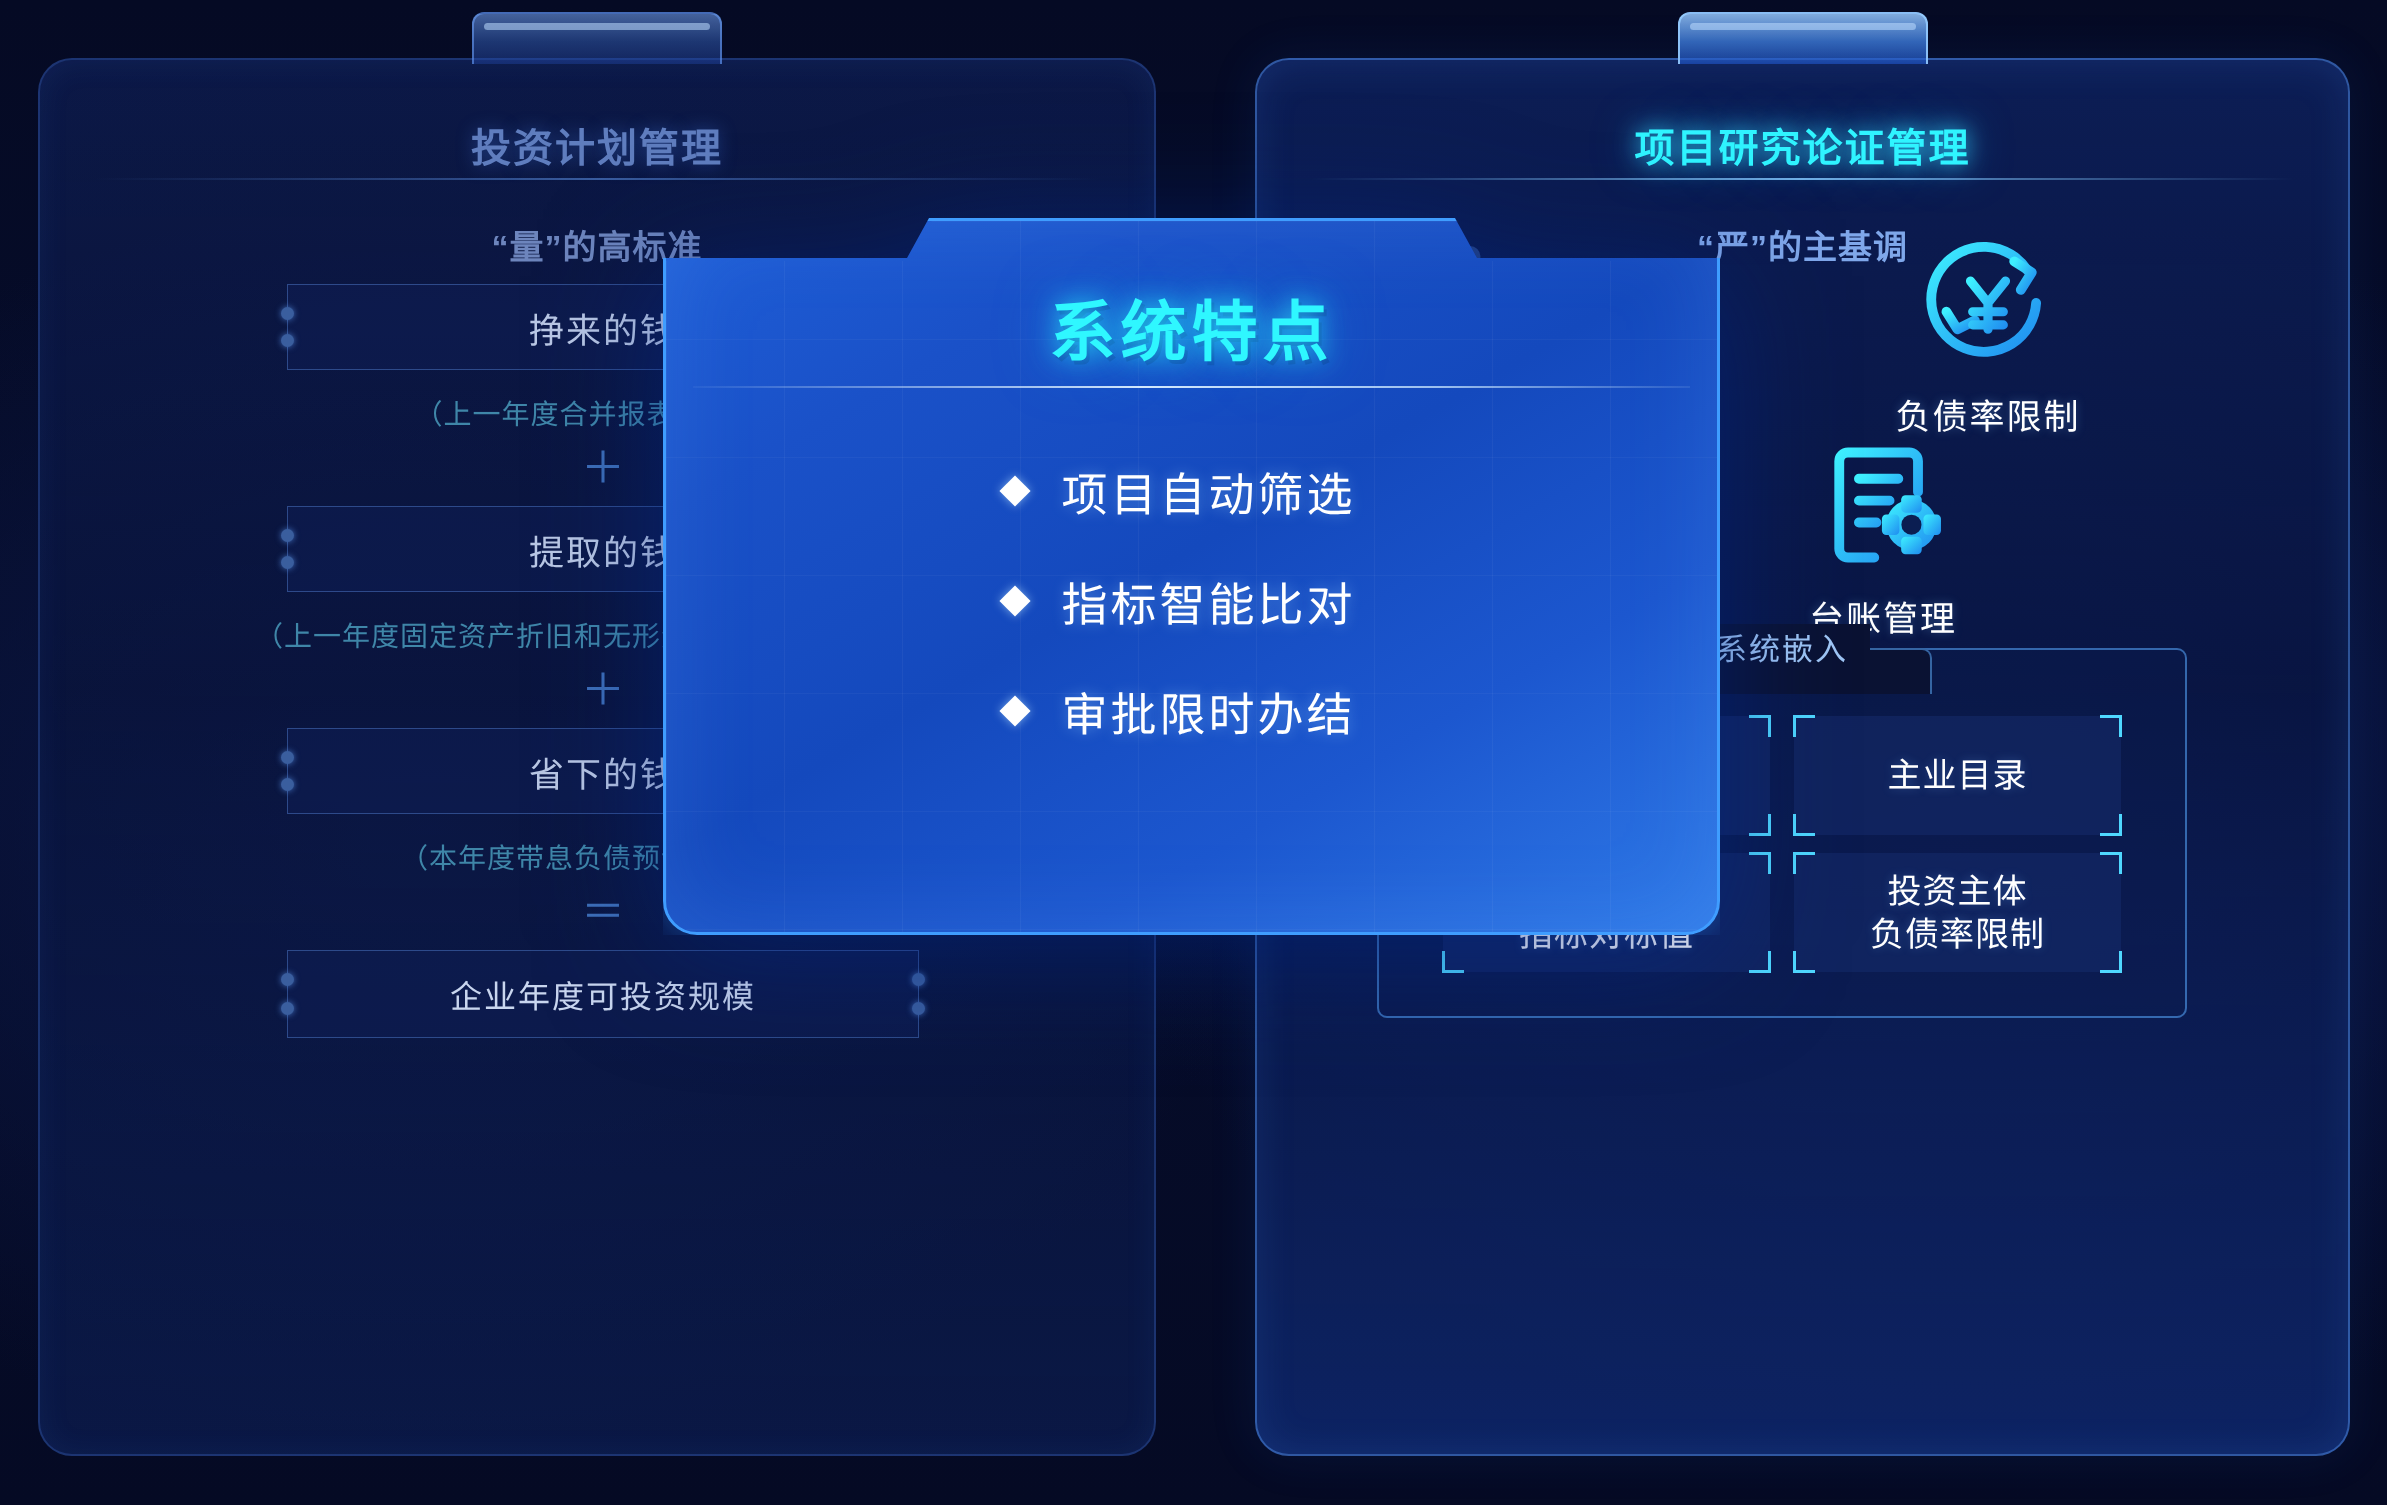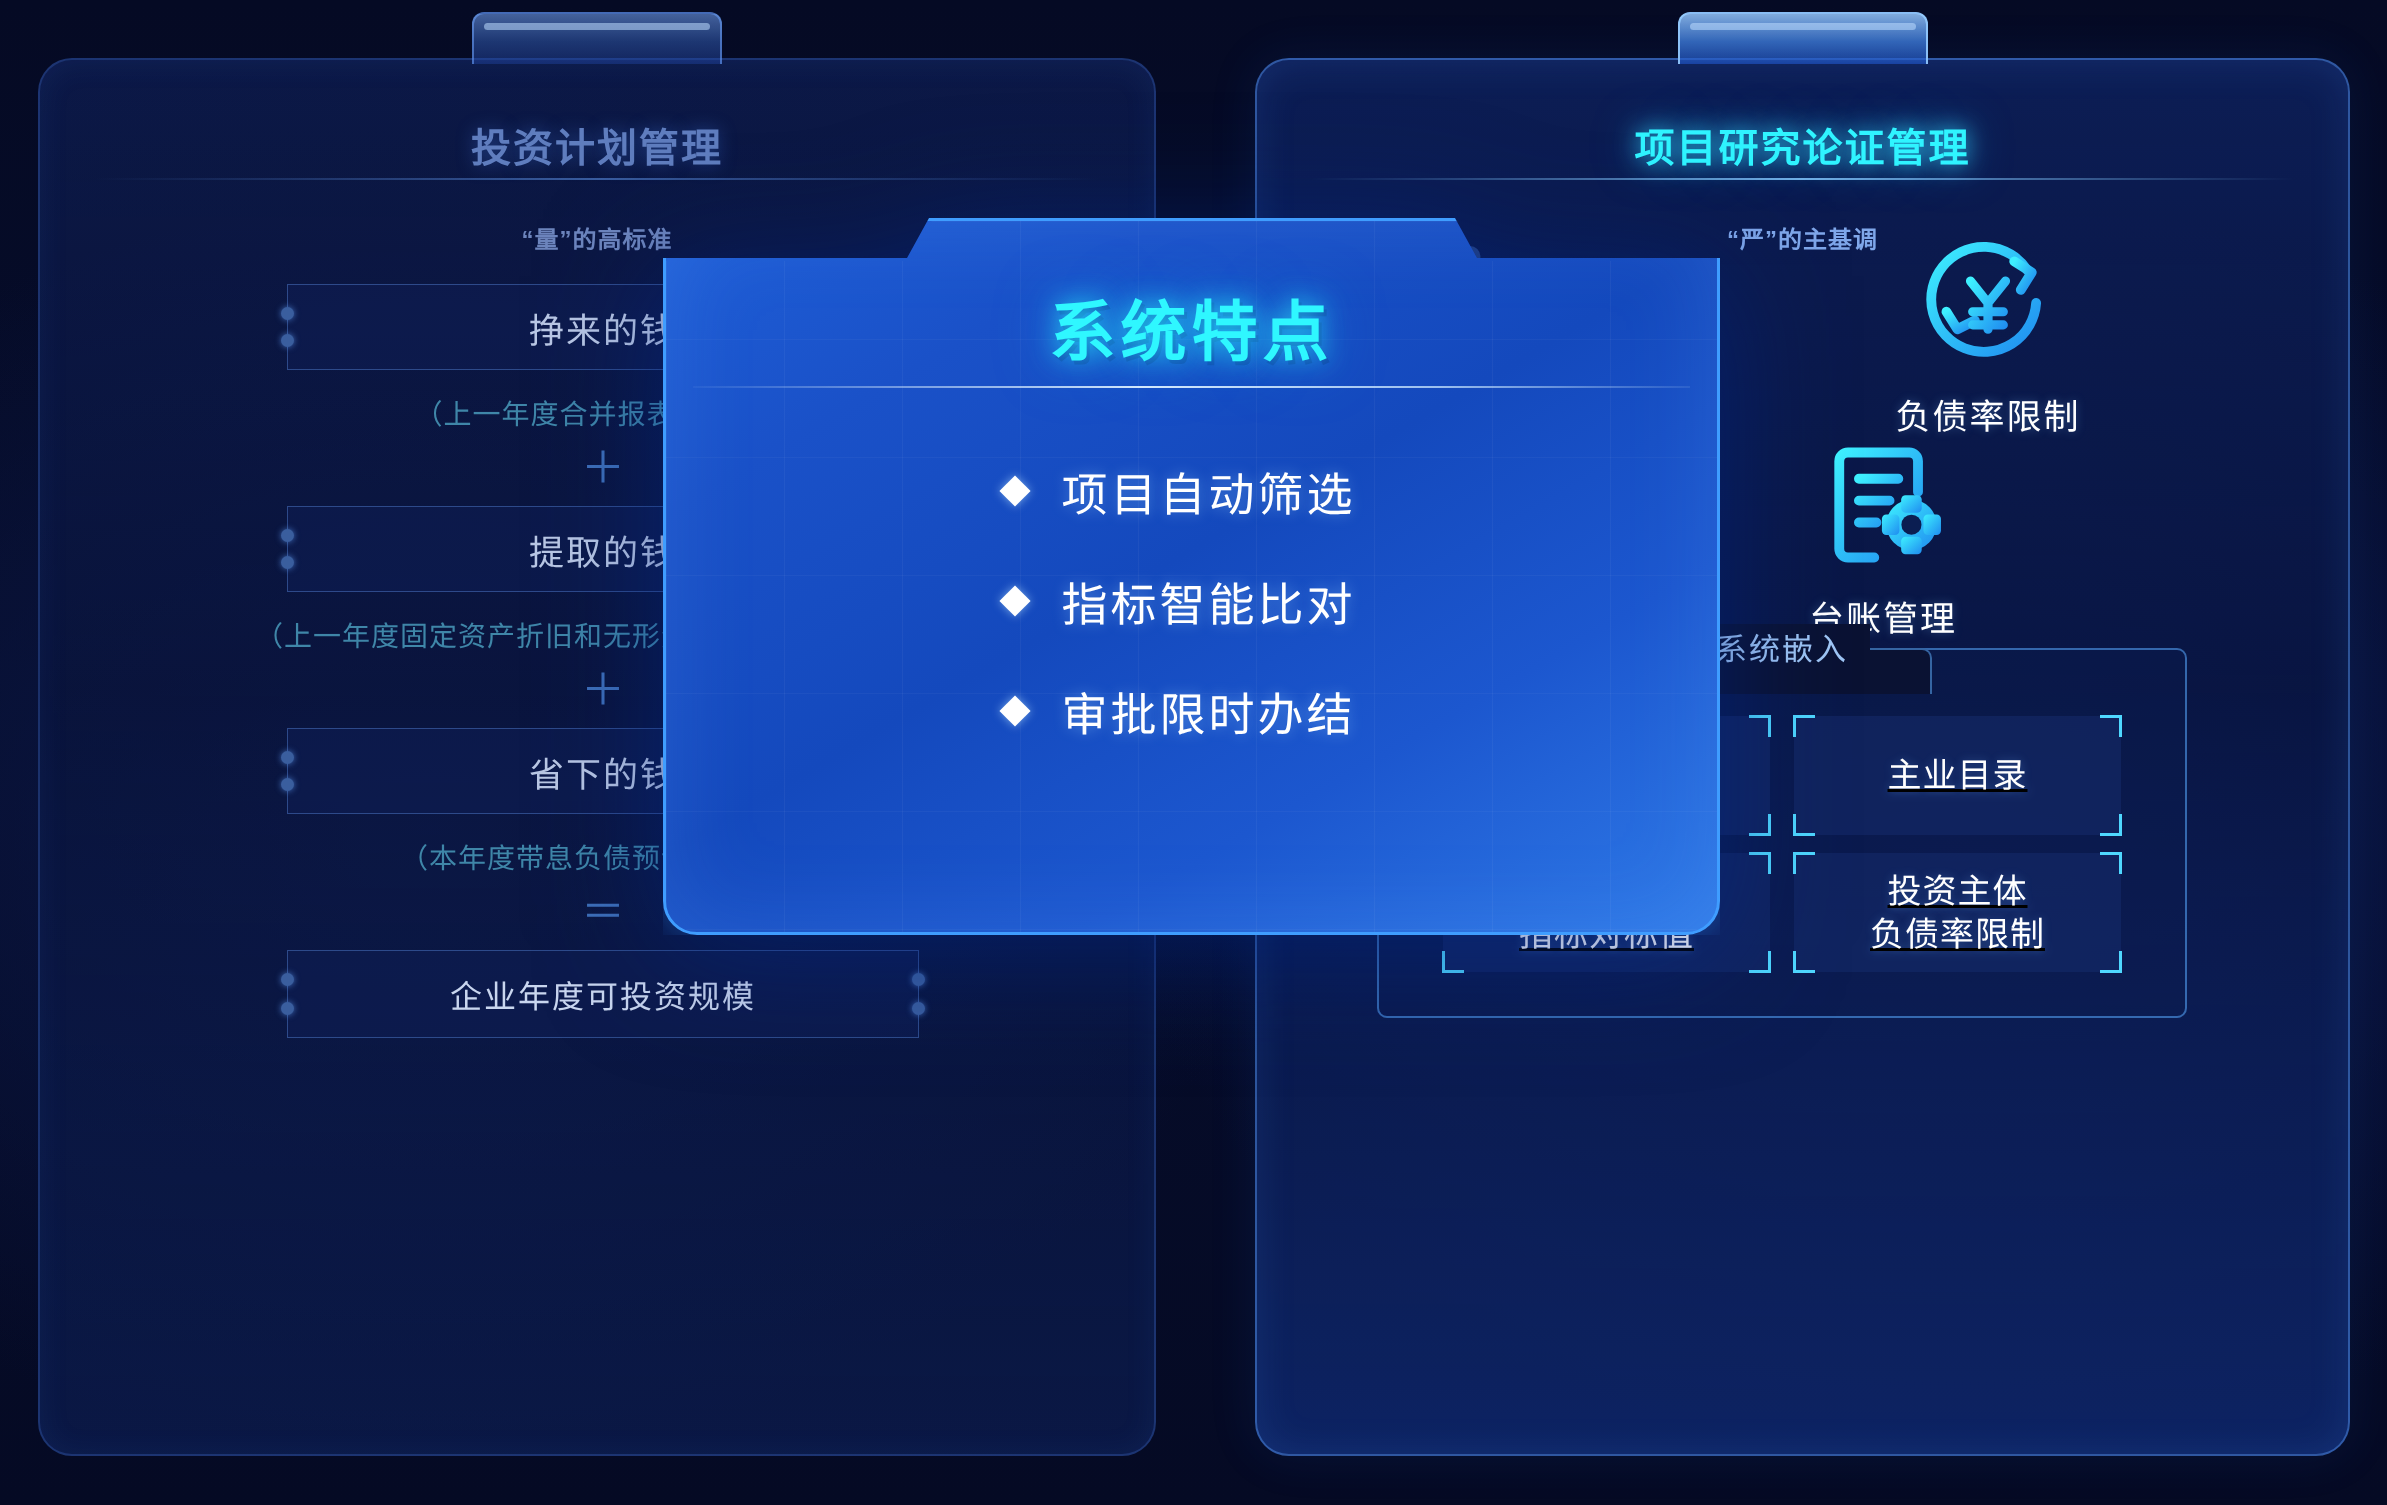--- a/index.html
+++ b/index.html
@@ -75,21 +75,21 @@
   .panel.left .panel-rule {
     background: linear-gradient(90deg, rgba(70,120,220,0) 0%, rgba(96,150,235,0.55) 50%, rgba(70,120,220,0) 100%);
   }
   .panel.right .panel-rule {
     background: linear-gradient(90deg, rgba(90,170,255,0) 0%, rgba(130,200,255,0.85) 50%, rgba(90,170,255,0) 100%);
   }
 
   .panel-sub {
     position: absolute; left: 0; right: 0; top: 162px;
     text-align: center;
-    font-size: 24px; font-weight: 700; letter-spacing: 1px;
+    font-size: 34px; font-weight: 700; letter-spacing: 1px;
   }
   .panel.left .panel-sub { color: #6d85bd; }
   .panel.right .panel-sub { color: #7fa7ea; }
 
   
   .formula { position: absolute; left: 68px; right: 56px; top: 226px; }
   .fbox {
     position: relative;
     margin: 0 auto;
     height: 86px;
@@ -157,21 +157,20 @@
     width: 300px; height: 46px;
     border: 2px solid rgba(90,170,255,0.55);
     border-bottom: none;
     border-radius: 10px 10px 0 0;
     background: #0a1233;
   }
   .embed-grid {
     position:absolute; left: 64px; right: 64px; top: 66px; bottom: 44px;
     display:grid; grid-template-columns: 1fr 1fr; grid-template-rows: 1fr 1fr;
     gap: 18px 24px;
-    text-decoration: underline;
   }
   .ecell {
     position: relative;
     background: rgba(22,44,108,0.55);
     display:flex; align-items:center; justify-content:center;
     color:#ffffff; font-size: 34px; line-height: 1.25; text-align:center;
     letter-spacing: 1px;
     text-shadow: 0 0 10px rgba(110,180,255,0.30);
   }
   .ecell i {

